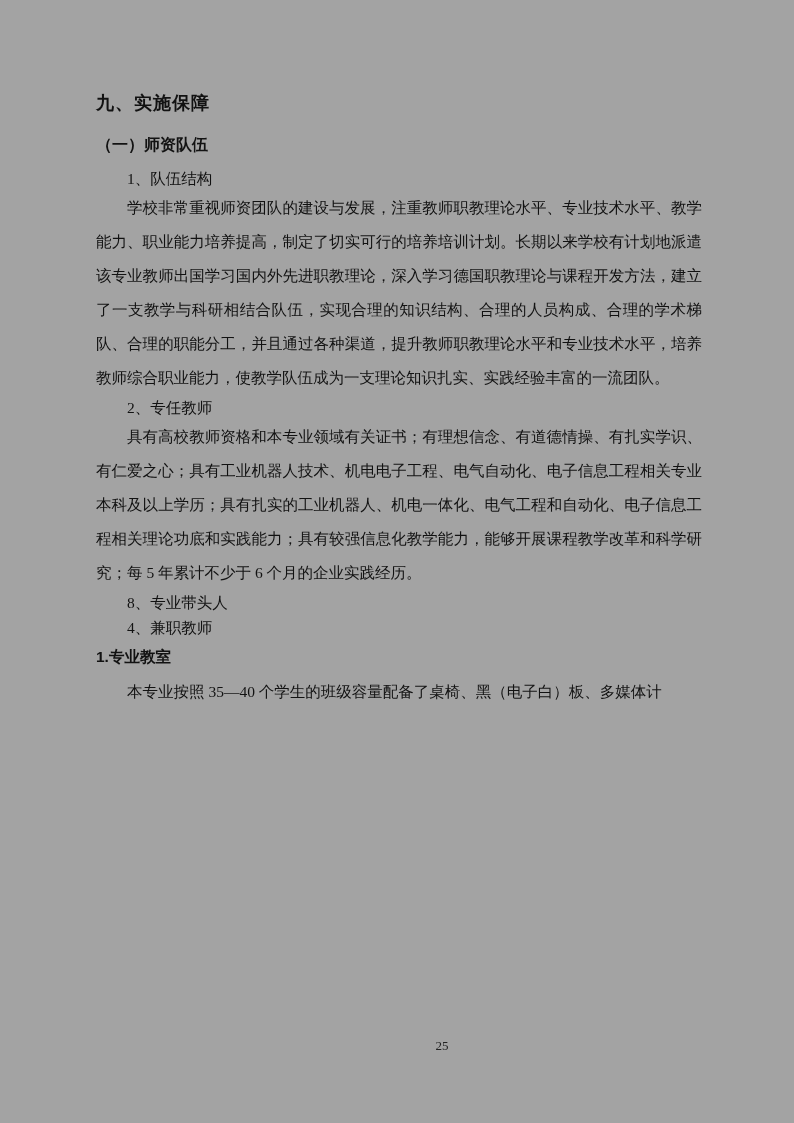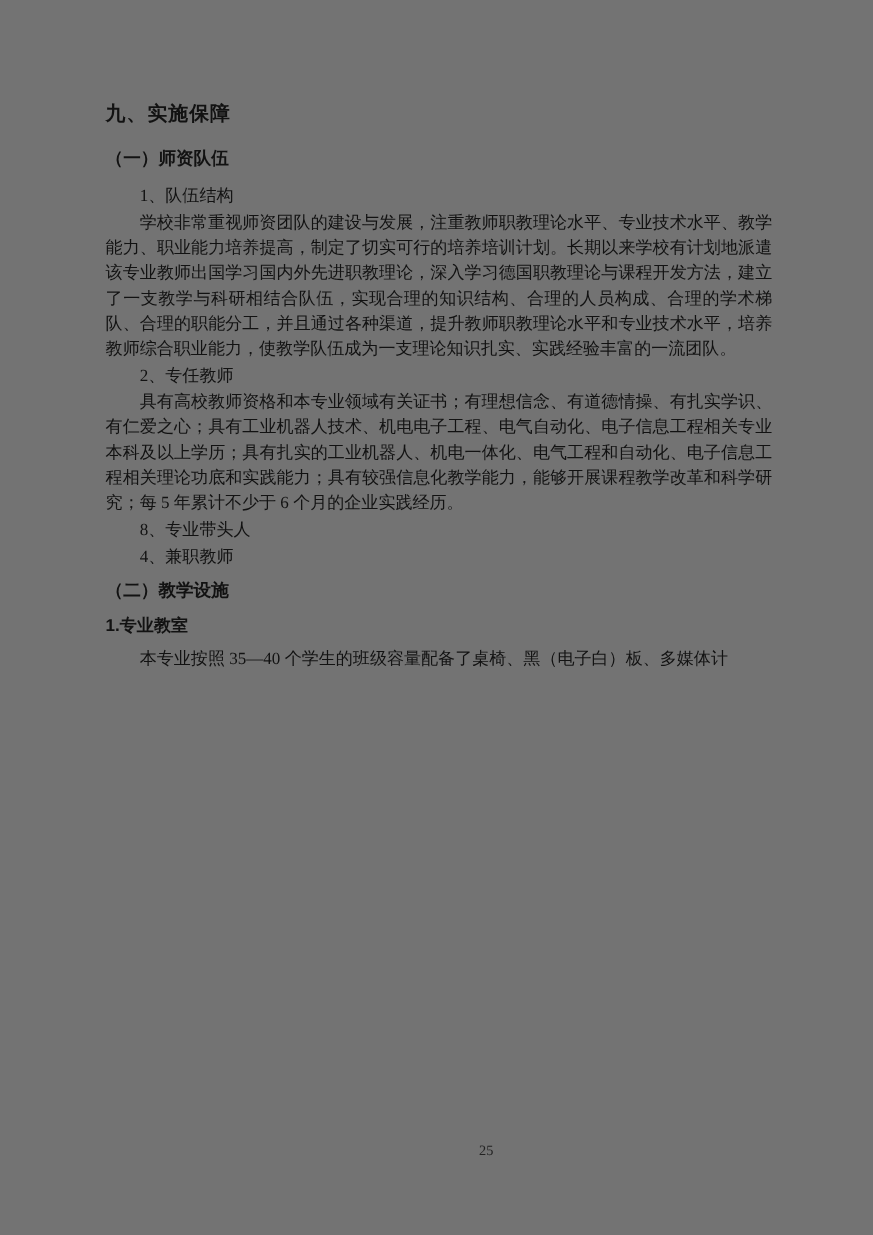--- a/index.html
+++ b/index.html
@@ -4,21 +4,21 @@
 <style>
   html, body {
     margin: 0;
     padding: 0;
     background: #ffffff;
   }
   .page {
     position: relative;
     width: 794px;
     height: 1123px;
-    background: #737373;
+    background: #a3a3a3;
     overflow: hidden;
     font-family: "Liberation Serif", "DejaVu Serif", serif;
     color: #121212;
   }
   .content {
     position: absolute;
     left: 96px;
     top: 90px;
     width: 606px;
   }
@@ -49,21 +49,21 @@
     margin: 4px 0 6px 0;
   }
   .sub {
     font-size: 15.5px;
     line-height: 25px;
     text-indent: 2em;
     margin: 0;
   }
   .para {
     font-size: 15.5px;
-    line-height: 23px;
+    line-height: 34px;
     text-align: justify;
     text-indent: 2em;
     margin: 0;
   }
   .page-number {
     position: absolute;
     left: 0;
     top: 1038px;
     width: 100%;
     text-align: center;
@@ -90,21 +90,20 @@
     <p class="sub">2、专任教师</p>
 
     <p class="para">具有高校教师资格和本专业领域有关证书；有理想信念、有道德情操、有扎实学识、有仁爱之心；具有工业机器人技术、机电电子工程、电气自动化、电子信息工程相关专业本科及以上学历；具有扎实的工业机器人、机电一体化、电气工程和自动化、电子信息工程相关理论功底和实践能力；具有较强信息化教学能力，能够开展课程教学改革和科学研究；每 5 年累计不少于 6 个月的企业实践经历。</p>
 
     <p class="sub">8、专业带头人</p>
 
 
     <p class="sub">4、兼职教师</p>
 
 
-    <div class="h2 later">（二）教学设施</div>
 
     <div class="h3">1.专业教室</div>
 
     <p class="para">本专业按照 35—40 个学生的班级容量配备了桌椅、黑（电子白）板、多媒体计</p>
 
   </div>
 
   <div class="page-number">25</div>
 </div>
 

